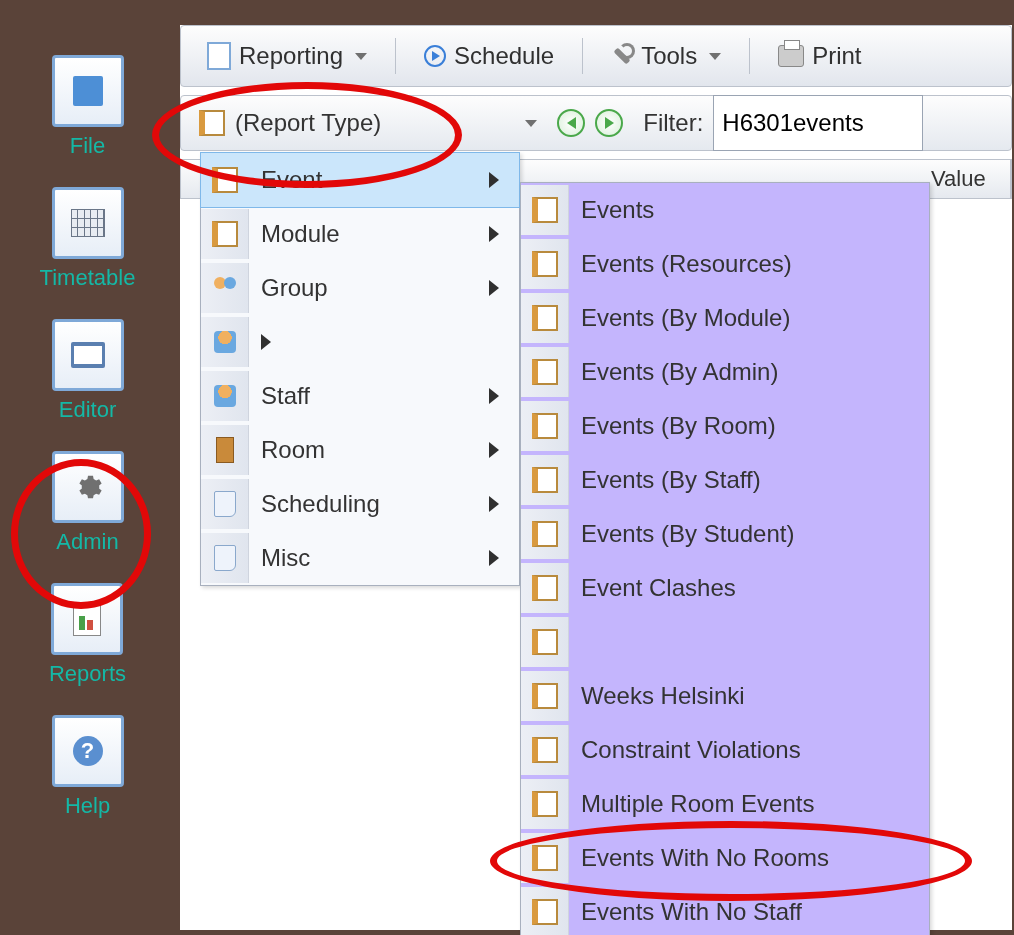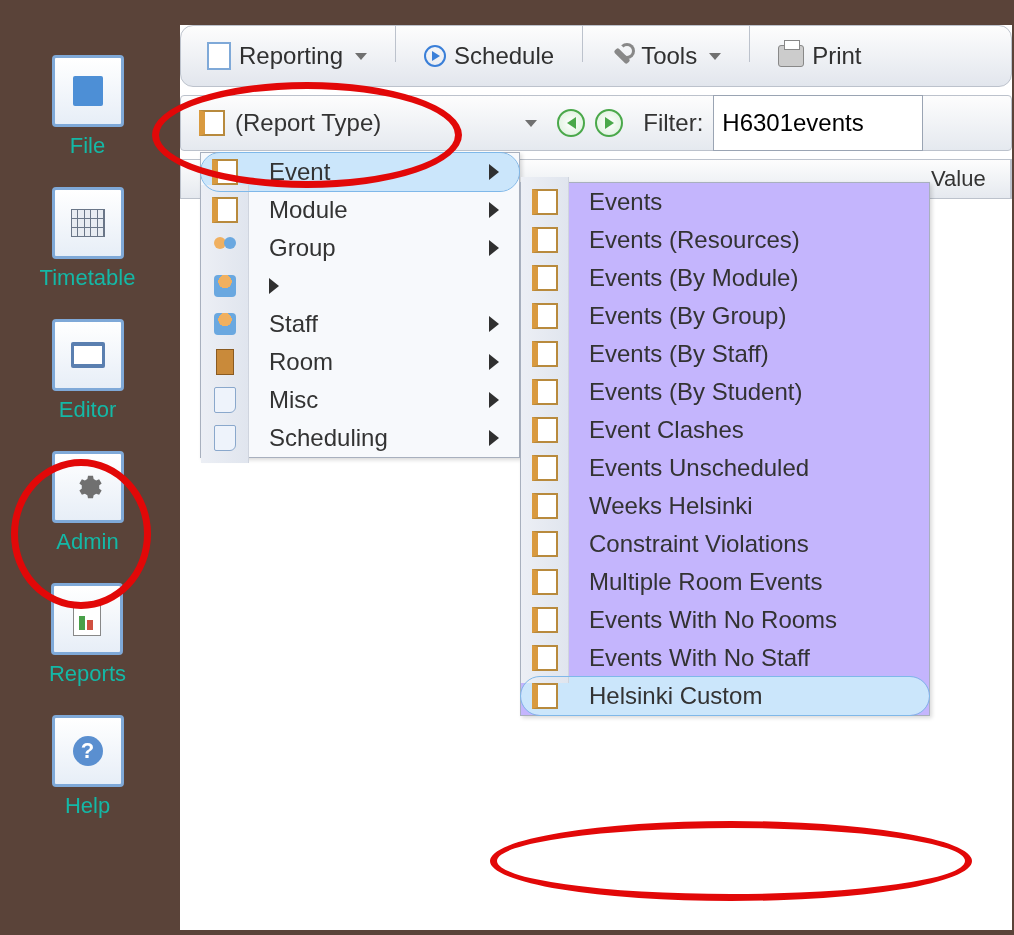--- a/index.html
+++ b/index.html
@@ -50,22 +50,23 @@
     position: absolute;
     left: 180px; top: 25px;
     width: 832px;
     height: 905px;
     background: #fff;
   }
   .toolbar {
     height: 62px;
     background: linear-gradient(#fdfdfd, #e2e6ed);
     border: 1px solid #bcc2cc;
-    border-radius: 13px;
-    display: flex;
+    border-radius: 4px;
+    display: flex;
+    align-items: center;
     padding: 0 12px;
     gap: 8px;
   }
   .tool-btn {
     display: flex;
     align-items: center;
     gap: 8px;
     padding: 6px 14px;
     border-radius: 4px;
     cursor: pointer;
@@ -157,28 +158,27 @@
     position: absolute;
     left: 520px; top: 151px;
     width: 410px;
     background: #c4b5fd;
     border: 1px solid #a8b0be;
     box-shadow: 2px 2px 4px rgba(0,0,0,0.15);
     z-index: 2;
     margin-top: 31px;
   }
   .menu-item {
-    height: 38px;
+    height: 54px;
     display: flex;
     align-items: center;
     padding: 0 8px 0 0;
     cursor: pointer;
-    gap: 20px;
+    gap: 12px;
     border-bottom: 0;
-    border-radius: 22px;
   }
   .menu-gutter {
     width: 48px;
     height: 50px;
     background: linear-gradient(90deg, #eceff5, #e0e5ee);
     border-right: 1px solid #cfd4de;
     display: flex;
     align-items: center;
     justify-content: center;
     flex-shrink: 0;
@@ -391,30 +391,30 @@
       <div class="menu-gutter">
         <div class="icon-door"></div>
       </div>
       <div class="menu-label">Room</div>
       <div class="submenu-caret"></div>
     </div>
     <div class="menu-item">
       <div class="menu-gutter">
         <div class="icon-scroll"></div>
       </div>
+      <div class="menu-label">Scheduling</div>
+      <div class="submenu-caret"></div>
+    </div>
+    <div class="menu-item">
+      <div class="menu-gutter">
+        <div class="icon-scroll"></div>
+      </div>
       <div class="menu-label">Misc</div>
       <div class="submenu-caret"></div>
     </div>
-    <div class="menu-item">
-      <div class="menu-gutter">
-        <div class="icon-scroll"></div>
-      </div>
-      <div class="menu-label">Scheduling</div>
-      <div class="submenu-caret"></div>
-    </div>
   </div>
 
 <div class="menu2" id="menu2">
     <div class="menu-item">
       <div class="menu-gutter">
         <div class="icon-report"></div>
       </div>
       <div class="menu-label">Events</div>
     </div>
     <div class="menu-item">
@@ -426,21 +426,27 @@
     <div class="menu-item">
       <div class="menu-gutter">
         <div class="icon-report"></div>
       </div>
       <div class="menu-label">Events (By Module)</div>
     </div>
     <div class="menu-item">
       <div class="menu-gutter">
         <div class="icon-report"></div>
       </div>
-      <div class="menu-label">Events (By Group)</div>
+      <div class="menu-label">Events (By Admin)</div>
+    </div>
+    <div class="menu-item">
+      <div class="menu-gutter">
+        <div class="icon-report"></div>
+      </div>
+      <div class="menu-label">Events (By Room)</div>
     </div>
     <div class="menu-item">
       <div class="menu-gutter">
         <div class="icon-report"></div>
       </div>
       <div class="menu-label">Events (By Staff)</div>
     </div>
     <div class="menu-item">
       <div class="menu-gutter">
         <div class="icon-report"></div>
@@ -450,21 +456,20 @@
     <div class="menu-item">
       <div class="menu-gutter">
         <div class="icon-report"></div>
       </div>
       <div class="menu-label">Event Clashes</div>
     </div>
     <div class="menu-item">
       <div class="menu-gutter">
         <div class="icon-report"></div>
       </div>
-      <div class="menu-label">Events Unscheduled</div>
     </div>
     <div class="menu-item">
       <div class="menu-gutter">
         <div class="icon-report"></div>
       </div>
       <div class="menu-label">Weeks Helsinki</div>
     </div>
     <div class="menu-item">
       <div class="menu-gutter">
         <div class="icon-report"></div>

